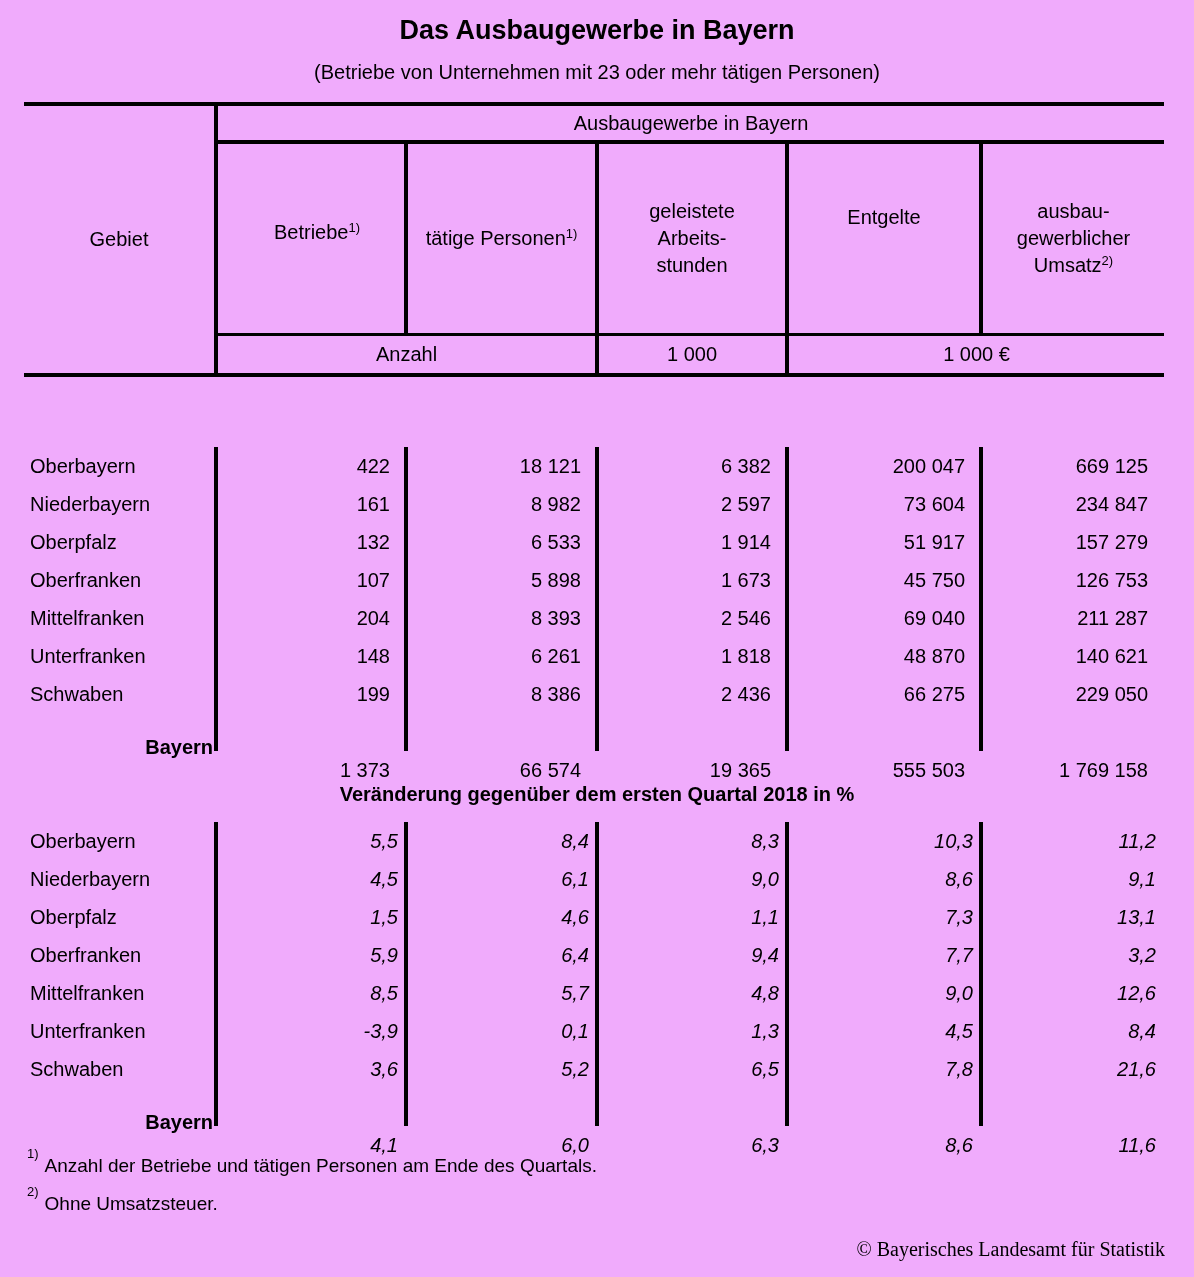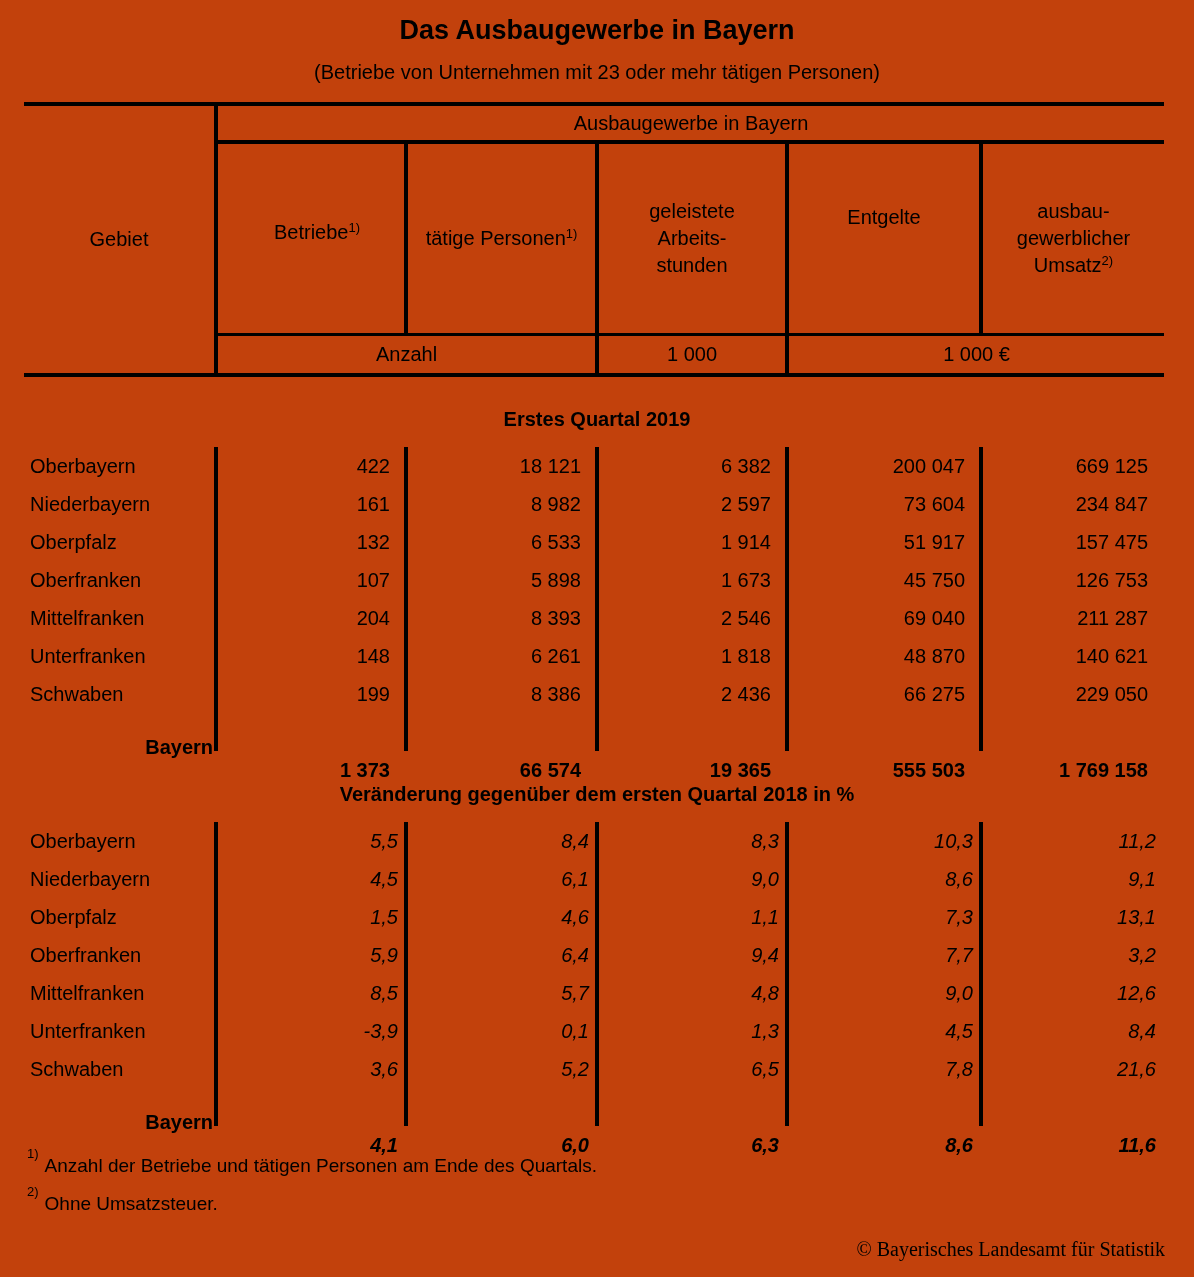--- a/index.html
+++ b/index.html
@@ -1,18 +1,18 @@
 <!DOCTYPE html>
 <html><head>
 <meta charset="utf-8">
 <style>
   * { margin:0; padding:0; box-sizing:border-box; }
   html,body { background:#ffffff; }
   body { font-family:"Liberation Sans", sans-serif; color:#000; }
-  .page { position:relative; width:1194px; height:1277px; background:#c2410c; overflow:hidden; }
+  .page { position:relative; width:1194px; height:1277px; background:#f0abfc; overflow:hidden; }
 
   .title { position:absolute; top:14px; left:0; width:1194px; text-align:center;
            font-size:27px; font-weight:bold; line-height:32px; }
   .subtitle { position:absolute; top:59px; left:0; width:1194px; text-align:center;
               font-size:20px; line-height:26px; }
 
   .line { position:absolute; background:#000; }
 
   
   .thead { position:absolute; left:24px; top:102px; width:1140px; height:275px; font-size:20px; }
@@ -55,21 +55,21 @@
   .rows .rv { top:0; width:4px; height:304px; }
   .rv1 { left:190px; } .rv2 { left:380px; } .rv3 { left:571px; }
   .rv4 { left:761px; } .rv5 { left:955px; }
 
   .trow { display:grid; grid-template-columns:192px 190px 191px 190px 194px 183px;
           height:38px; align-items:center; position:relative; }
   .c-label { padding-left:6px; }
   .c-num { text-align:right; padding-right:16px; }
   .rows2 .c-num { font-style:italic; padding-right:8px; }
   .trow.total .c-label { text-align:right; font-weight:bold; padding-left:0; padding-right:3px; }
-  .trow.total .c-num { font-weight:bold;margin-top:46px; }
+  .trow.total .c-num { font-weight:normal;margin-top:46px; }
 
   
   .fn { position:absolute; left:27px; font-size:19px; line-height:24px; }
   .fn1 { top:1154px; }
   .fn2 { top:1192px; }
   .fn .fn-text { margin-left:6px; }
   .copyright { position:absolute; right:29px; top:1238px; font-size:20px;font-family:Liberation Serif, serif; }
 </style>
 </head>
 <body>
@@ -116,21 +116,20 @@
       <span class="pre">ausbau-
 gewerblicher
 Umsatz</span><span class="sup">2)</span></span>
     </div>
 
     <div class="hcell cu1">Anzahl</div>
     <div class="hcell cu2">1 000</div>
     <div class="hcell cu3">1 000 €</div>
   </div>
 
-  <div class="sheading sh1">Erstes Quartal 2019</div>
 
   <div class="rows rows1">
     <div class="line rv rv1"></div>
     <div class="line rv rv2"></div>
     <div class="line rv rv3"></div>
     <div class="line rv rv4"></div>
     <div class="line rv rv5"></div>
 
     <div class="trow">
       <div class="c-label">Oberbayern</div>
@@ -147,21 +146,21 @@
       <div class="c-num">2 597</div>
       <div class="c-num">73 604</div>
       <div class="c-num">234 847</div>
     </div>
     <div class="trow">
       <div class="c-label">Oberpfalz</div>
       <div class="c-num">132</div>
       <div class="c-num">6 533</div>
       <div class="c-num">1 914</div>
       <div class="c-num">51 917</div>
-      <div class="c-num">157 475</div>
+      <div class="c-num">157 279</div>
     </div>
     <div class="trow">
       <div class="c-label">Oberfranken</div>
       <div class="c-num">107</div>
       <div class="c-num">5 898</div>
       <div class="c-num">1 673</div>
       <div class="c-num">45 750</div>
       <div class="c-num">126 753</div>
     </div>
     <div class="trow">

